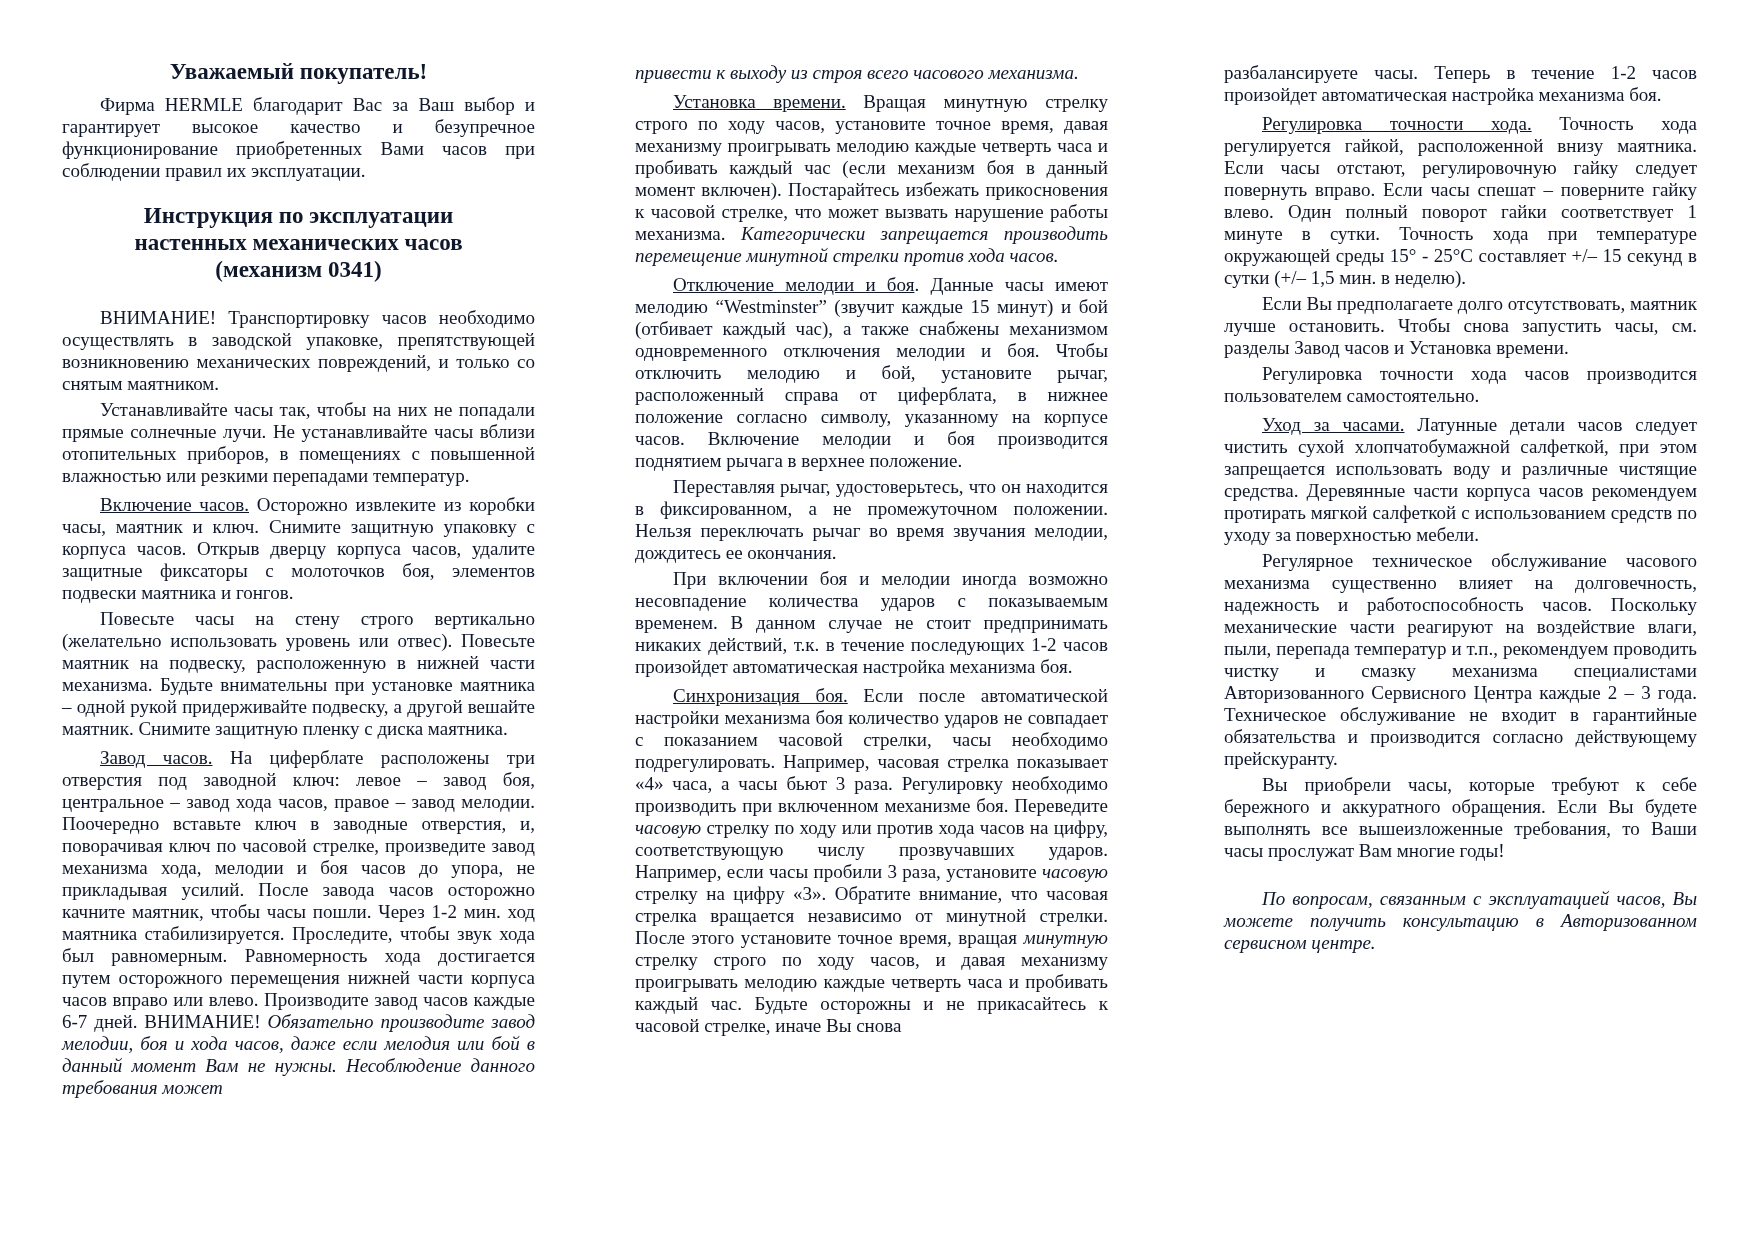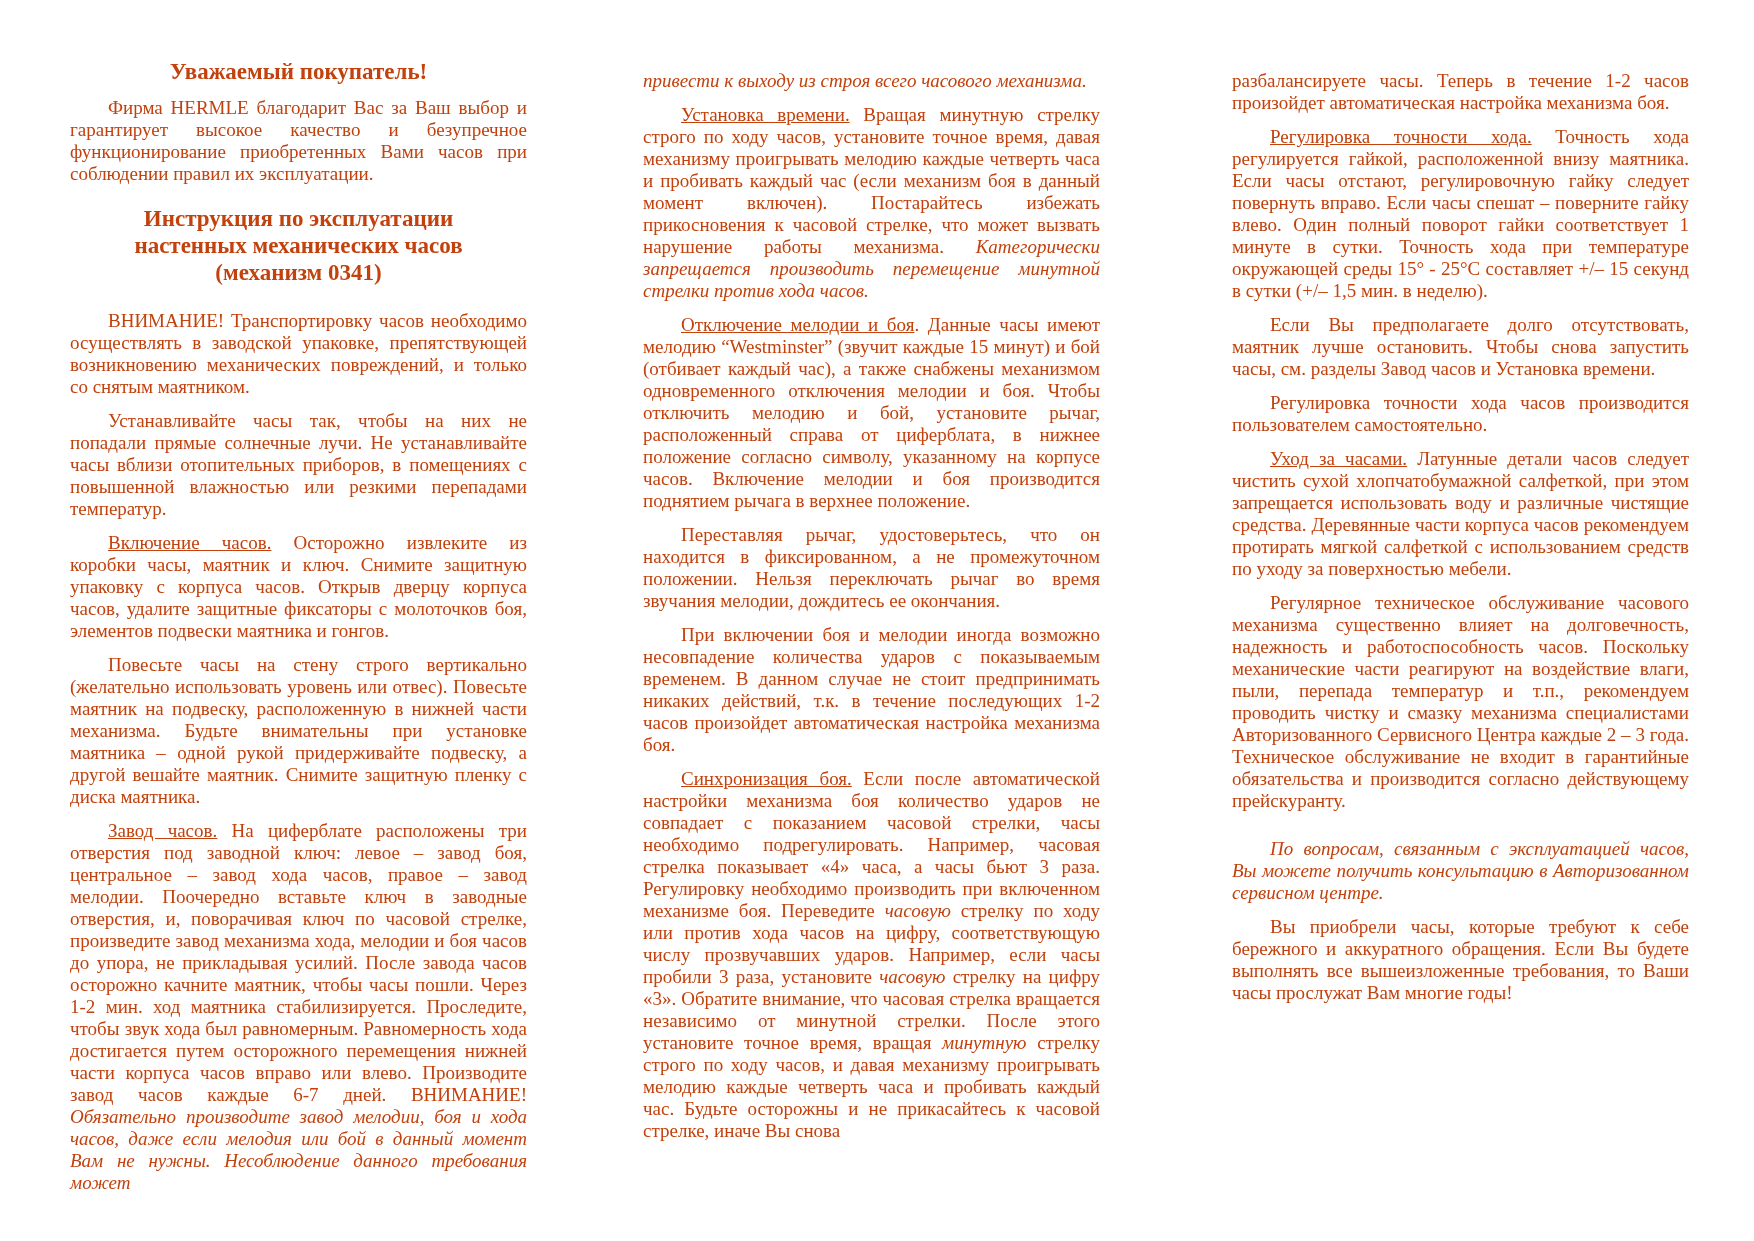--- a/index.html
+++ b/index.html
@@ -5,21 +5,21 @@
   html, body {
     margin: 0;
     padding: 0;
     background: #ffffff;
   }
   .page {
     position: relative;
     width: 1754px;
     height: 1241px;
     background: #ffffff;
-    color: #c2410c;
+    color: #0f172a;
     font-family: "Liberation Serif", "DejaVu Serif", serif;
     font-size: 19px;
     line-height: 22px;
     overflow: hidden;
   }
   .column {
     position: absolute;
     top: 58px;
     width: 481px;
     text-align: justify;
@@ -32,21 +32,21 @@
     font-weight: bold;
     text-align: center;
     font-size: 23px;
     line-height: 27px;
     text-indent: 0;
   }
   .h-title1 { margin: 0 0 9px 0; }
   .h-title2 { margin: 20px 0 24px 0; }
 
   p.para {
-    margin: 12px;
+    margin: 4px;
     text-indent: 38px;
   }
   p.no-indent { text-indent: 0; }
   p.section { margin-top: 7px; }
   p.gap-before { margin-top: 26px; }
 
   .r-b { font-weight: normal; }
   .r-i { font-style: italic; }
   .r-u { text-decoration: underline; }
 </style>
@@ -78,16 +78,16 @@
       <p class="para"><span class="">При включении боя и мелодии иногда возможно несовпадение количества ударов с показываемым временем.  В данном случае не стоит предпринимать никаких действий, т.к. в течение последующих 1-2 часов произойдет автоматическая настройка механизма боя.</span></p>
       <p class="para section"><span class=" r-b r-u">Синхронизация боя.</span><span class=""> Если после автоматической настройки механизма боя количество ударов не совпадает с показанием часовой стрелки, часы необходимо подрегулировать. Например, часовая стрелка показывает «4» часа, а часы бьют 3 раза. Регулировку необходимо производить при включенном механизме боя. Переведите </span><span class=" r-i">часовую</span><span class=""> стрелку по ходу или против хода часов на цифру, соответствующую числу прозвучавших ударов. Например, если часы пробили 3 раза, установите </span><span class=" r-i">часовую</span><span class=""> стрелку на цифру «3». Обратите внимание, что часовая стрелка вращается независимо от минутной стрелки. После этого установите точное время, вращая </span><span class=" r-i">минутную</span><span class=""> стрелку строго по ходу часов, и давая механизму проигрывать мелодию каждые четверть часа и пробивать каждый час. Будьте осторожны и не прикасайтесь к часовой стрелке, иначе Вы снова</span></p>
     </div>
   <div class="column col-3">
       <p class="para no-indent"><span class="">разбалансируете часы. Теперь в течение 1-2 часов произойдет автоматическая настройка механизма боя.</span></p>
       <p class="para section"><span class=" r-b r-u">Регулировка точности хода.</span><span class=""> Точность хода регулируется гайкой, расположенной внизу маятника. Если часы отстают, регулировочную гайку следует повернуть вправо. Если часы спешат – поверните гайку влево. Один полный поворот гайки соответствует 1 минуте в сутки. Точность хода при температуре окружающей среды 15° - 25°С составляет  +/– 15 секунд в сутки (+/– 1,5 мин. в неделю).</span></p>
       <p class="para"><span class="">Если Вы предполагаете долго отсутствовать, маятник лучше остановить. Чтобы снова запустить часы, см. разделы Завод часов и Установка времени.</span></p>
       <p class="para"><span class="">Регулировка точности хода часов производится пользователем самостоятельно.</span></p>
       <p class="para section"><span class=" r-b r-u">Уход за часами.</span><span class=""> Латунные детали часов следует чистить сухой хлопчатобумажной салфеткой, при этом запрещается использовать воду и различные чистящие средства. Деревянные части корпуса часов рекомендуем протирать мягкой салфеткой с использованием средств по уходу за поверхностью мебели.</span></p>
       <p class="para"><span class="">Регулярное техническое обслуживание часового механизма существенно влияет на долговечность, надежность и работоспособность часов. Поскольку механические части реагируют на воздействие влаги, пыли, перепада температур и т.п., рекомендуем проводить чистку и смазку механизма специалистами Авторизованного Сервисного Центра каждые 2 – 3 года. Техническое обслуживание не входит в гарантийные обязательства и производится согласно действующему прейскуранту.</span></p>
+      <p class="para"><span class="">Вы приобрели часы, которые требуют к себе бережного и аккуратного обращения. Если Вы будете выполнять все вышеизложенные требования, то Ваши часы прослужат Вам многие годы!</span></p>
       <p class="para gap-before"><span class=" r-i">По вопросам, связанным с эксплуатацией часов, Вы можете получить консультацию в Авторизованном сервисном центре.</span></p>
-      <p class="para"><span class="">Вы приобрели часы, которые требуют к себе бережного и аккуратного обращения. Если Вы будете выполнять все вышеизложенные требования, то Ваши часы прослужат Вам многие годы!</span></p>
     </div>
 </div>
 
 </body></html>

